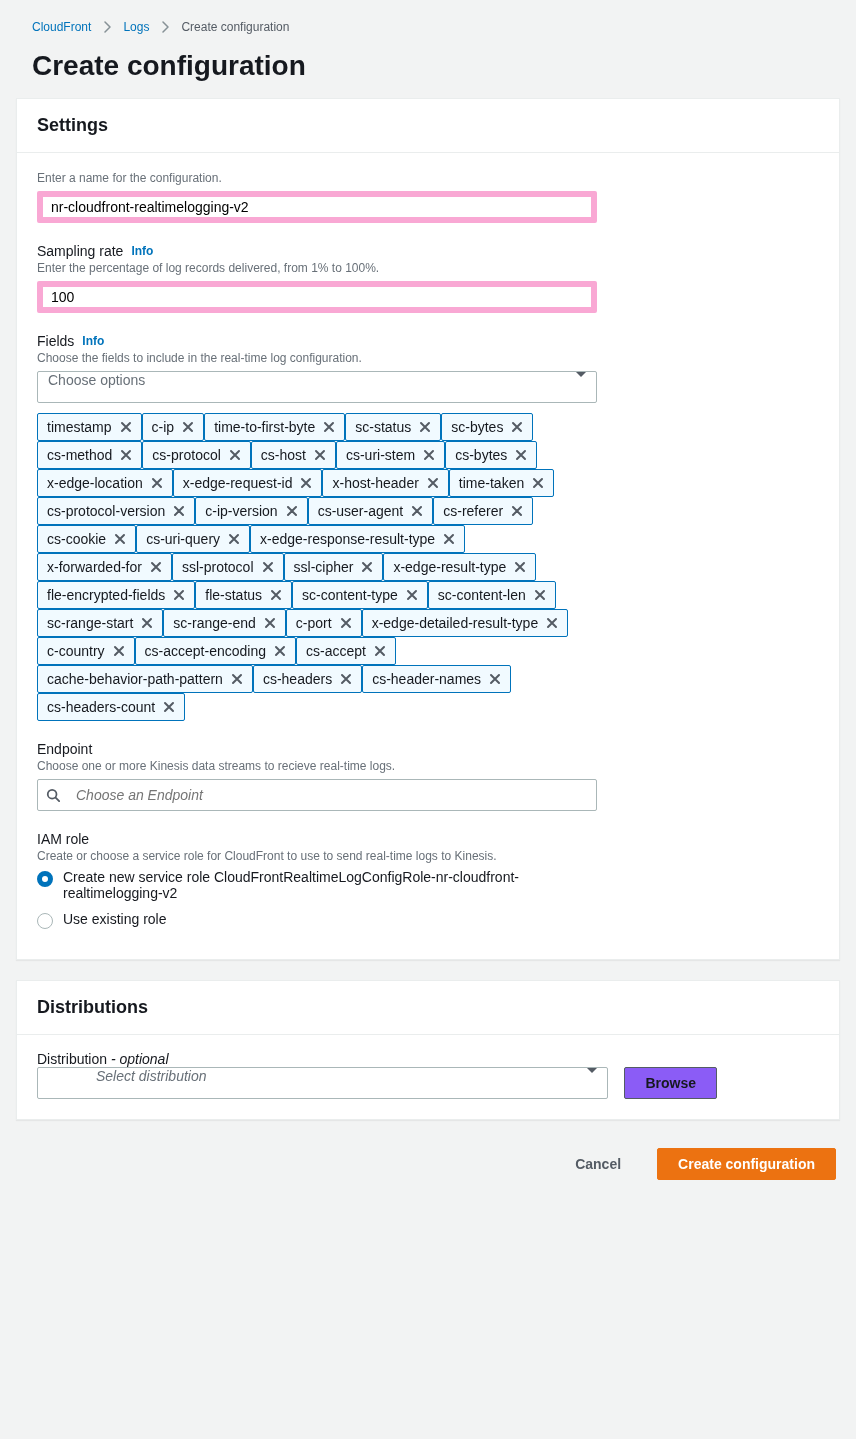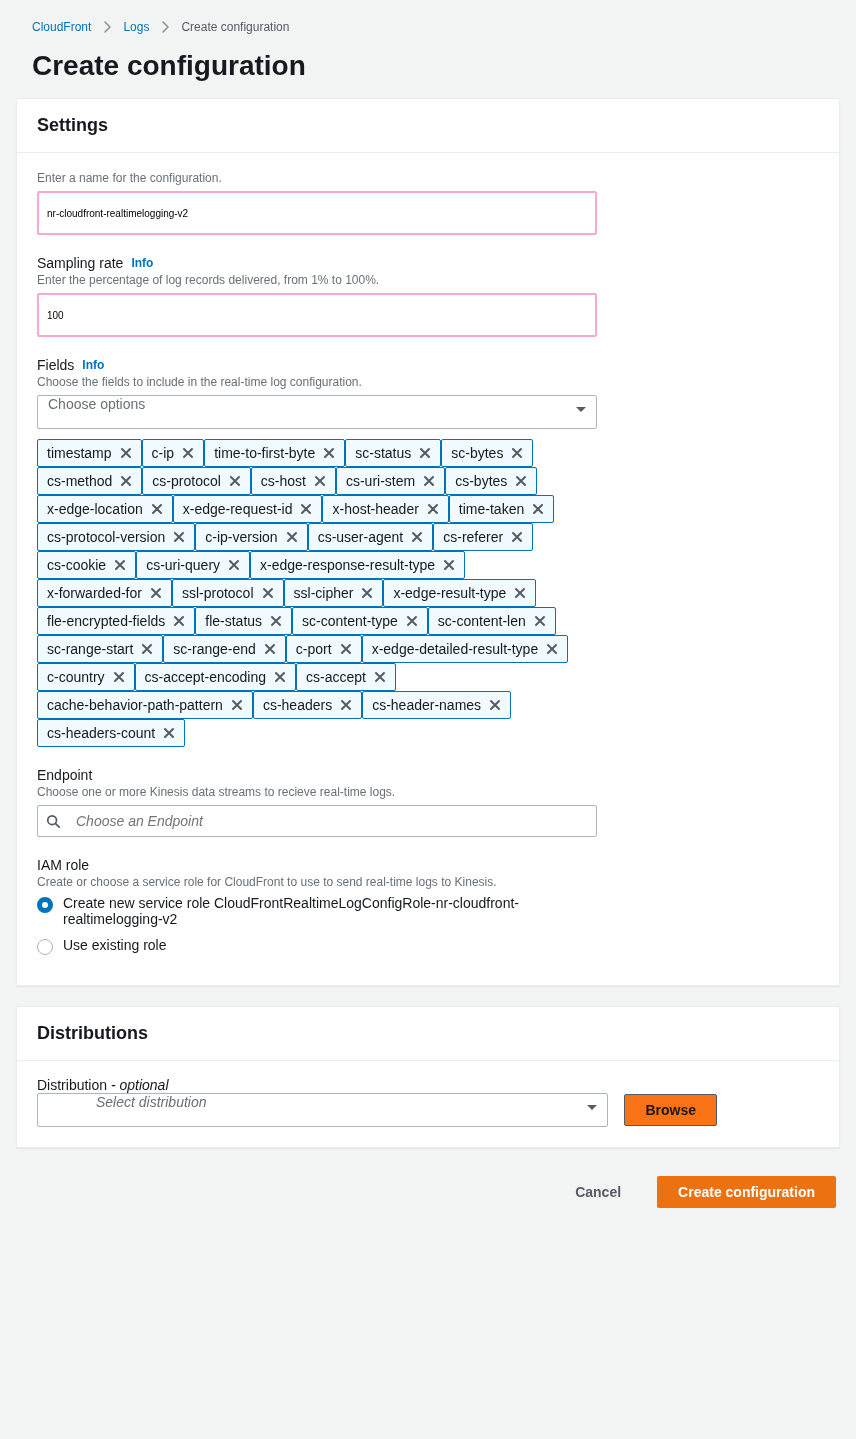--- a/index.html
+++ b/index.html
@@ -60,33 +60,33 @@
   color: #687078;
   margin: 2px 0 6px;
 }
 .optional-text {
   font-style: italic;
   font-weight: 400;
 }
 input[type="text"] {
   width: 100%;
   padding: 6px 8px;
-  border: 2px solid #f9a8d4;
+  border: 6px solid #f9a8d4;
   border-radius: 2px;
-  font-size: 10px;
-  height: 44px;
+  font-size: 14px;
+  height: 32px;
 }
 .select-box {
   width: 100%;
   height: 32px;
   border: 1px solid #aab7b8;
   border-radius: 2px;
-  padding: 16px 10px;
+  padding: 0 10px;
   display: flex;
-  align-items: flex-end;
+  align-items: flex-start;
   justify-content: space-between;
   color: #687078;
   cursor: pointer;
   background: #fff;
 }
 .select-box .caret {
   width: 0; height: 0;
   border-left: 5px solid transparent;
   border-right: 5px solid transparent;
   border-top: 5px solid #545b64;
@@ -152,21 +152,21 @@
   padding: 6px 20px;
   font-size: 14px;
   border-radius: 2px;
   cursor: pointer;
   font-weight: 700;
   height: 32px;
   display: inline-flex;
   align-items: center;
 }
 .btn-secondary {
-  background: #f97316;
+  background: #8b5cf6;
   border: 1px solid #545b64;
   color: #16191f;
 }
 .btn-link {
   background: none; border: none; color: #545b64; font-weight: 700;
 }
 .btn-primary {
   background: #ec7211;
   border: 1px solid #ec7211;
   color: #fff;

